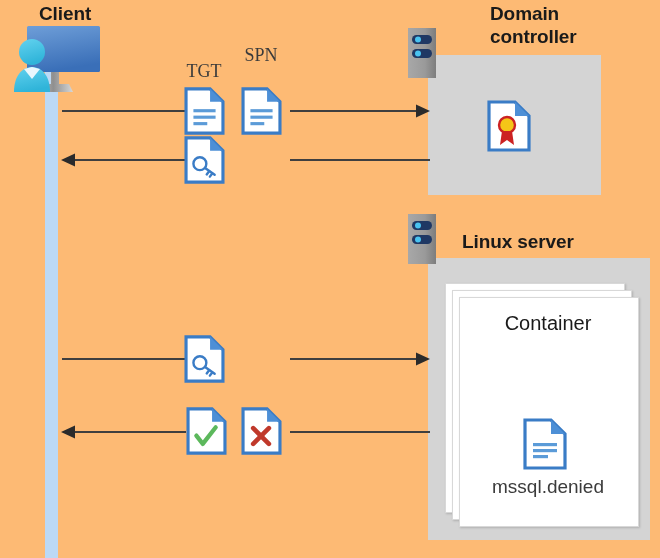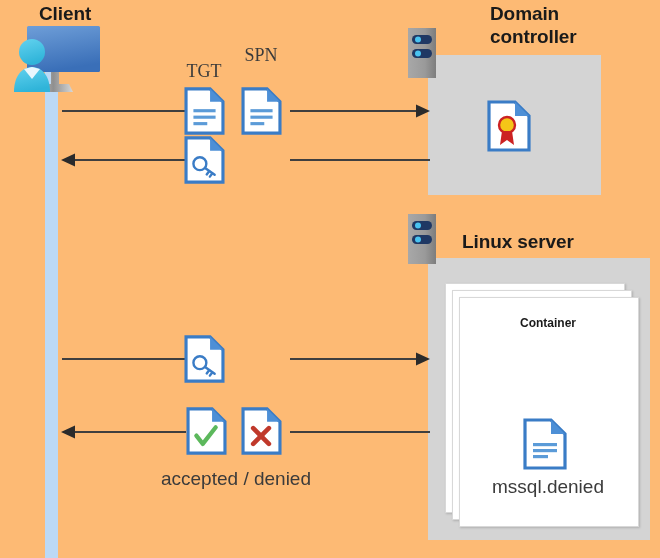--- a/index.html
+++ b/index.html
@@ -39,23 +39,23 @@
   .label-small {
     font-family: Liberation Serif, serif;
     font-weight: normal;
     color: #3b3b3b;
     font-size: 18px;
     line-height: 21px;
     margin-top: 9px;
   }
   .container-title {
     font-family: "Liberation Sans", sans-serif;
-    font-weight: bold;
+    font-weight: normal;
     color: #1a1a1a;
-    font-size: 12px;
+    font-size: 20px;
     line-height: 21px;
   }
 
   
   .lifeline {
     background: #bcd9f5;
     width: 13px;
   }
 
   
@@ -261,15 +261,14 @@
     <svg width="41" height="48" viewBox="0 0 44 52" xmlns="http://www.w3.org/2000/svg">
       <path d="M2 2 h26 l14 14 v34 h-40 z" fill="#ffffff" stroke="#3a7cc6" stroke-width="3.4" stroke-linejoin="miter"></path>
       <path d="M28 2 l14 14 h-14 z" fill="#4d8fd6"></path>
       <g stroke="#c0392b" stroke-width="5" stroke-linecap="round">
         <path d="M13 23 l17 17"></path>
         <path d="M30 23 l-17 17"></path>
       </g>
     </svg>
   </div>
 
-  <div class="abs label-plain" style="left:86px; top:468px; width:300px; text-align:center;">accepted / denied</div>
 
 </div>
 
 </body></html>

